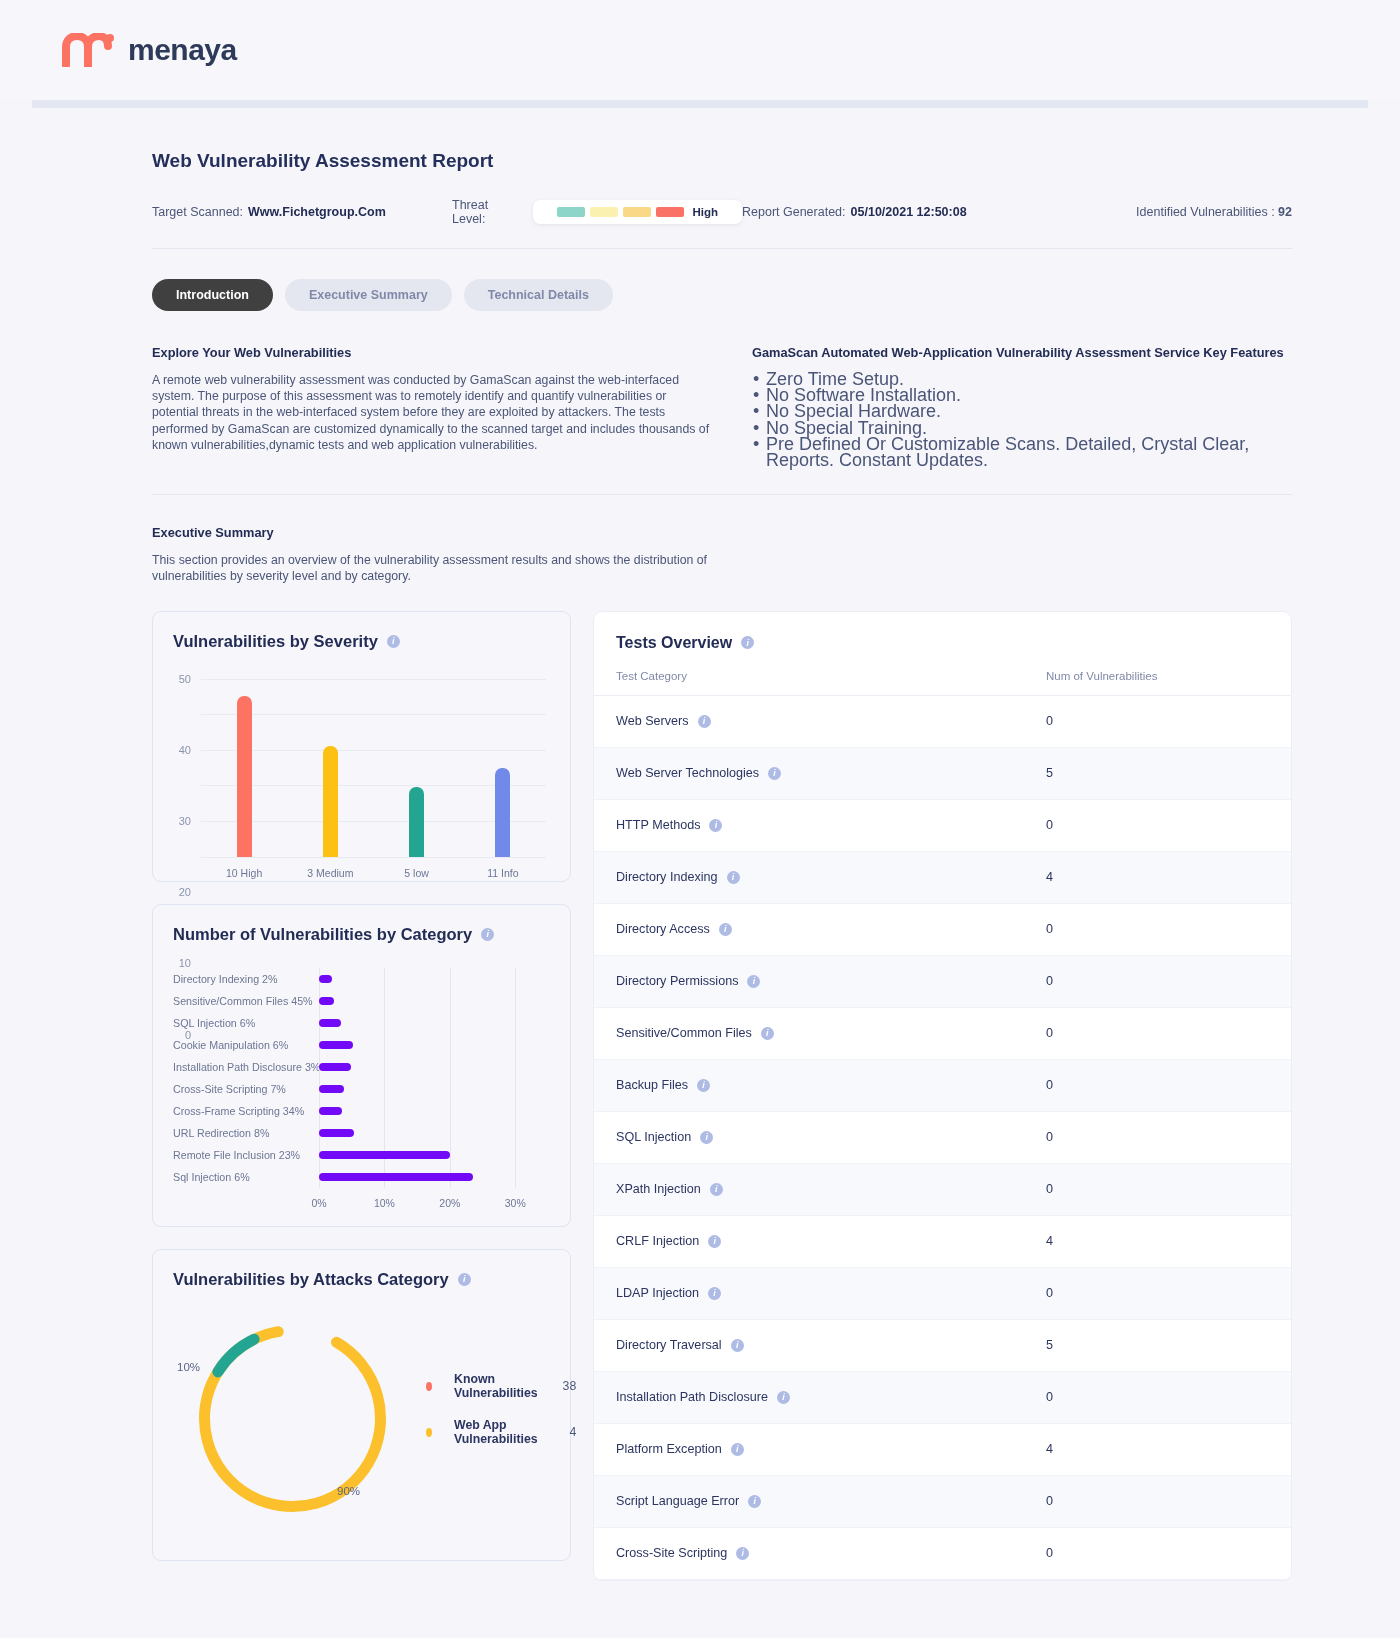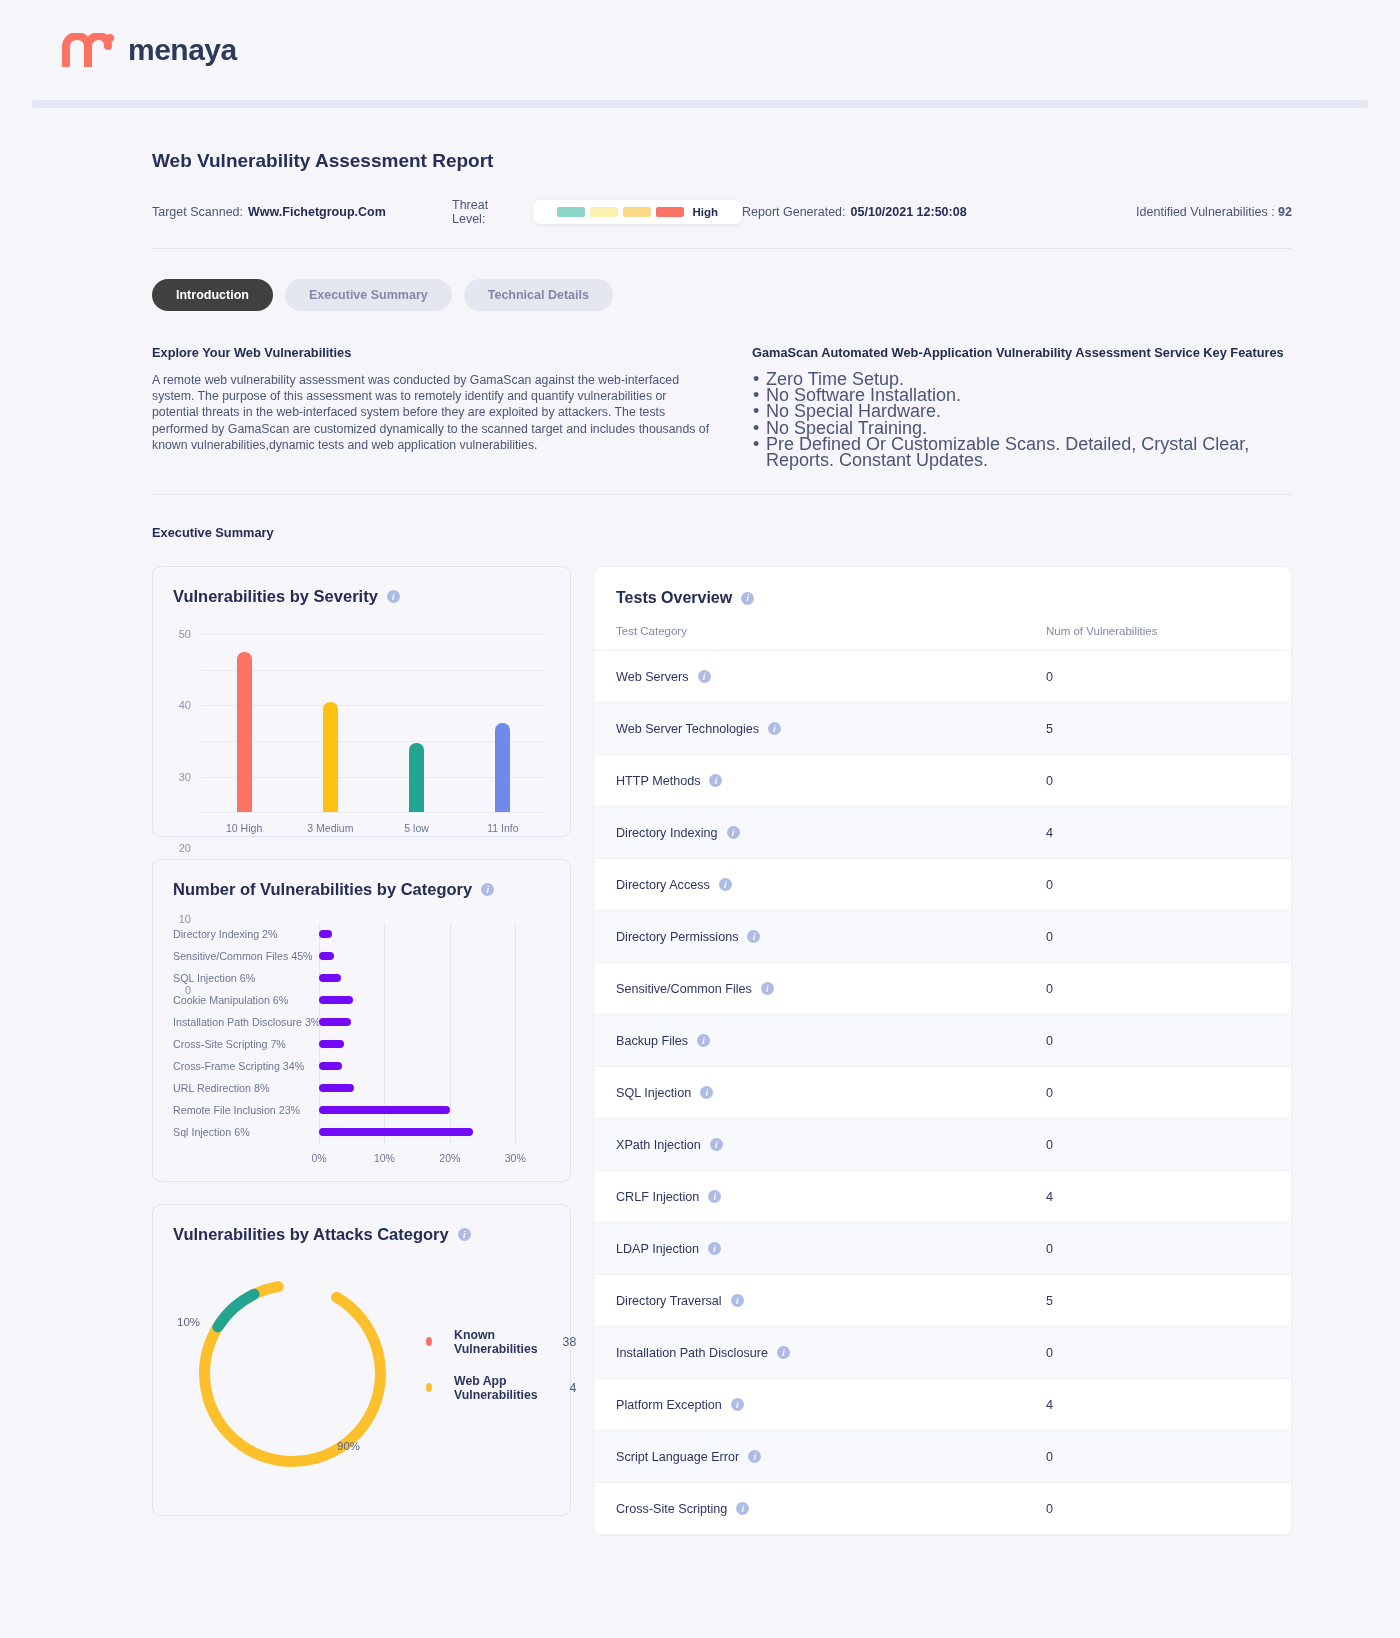--- a/index.html
+++ b/index.html
@@ -268,20 +268,21 @@
         <li>No Software Installation.</li>
         <li>No Special Hardware.</li>
         <li>No Special Training.</li>
         <li>Pre Defined Or Customizable Scans. Detailed, Crystal Clear, Reports. Constant Updates.</li>
       </ul>
     </div>
   </div>
 
   <div class="exec">
     <div class="sec-head">Executive Summary</div>
+    <div class="sec-body">This section provides an overview of the vulnerability assessment results and shows the distribution of vulnerabilities by severity level and by category.</div>
   </div>
 
   <div class="grid">
 
     <div class="col-left">
 
       <div class="card">
         <div class="card-title">
           <span>Vulnerabilities by Severity</span>
           <span class="info-dot">i</span>

